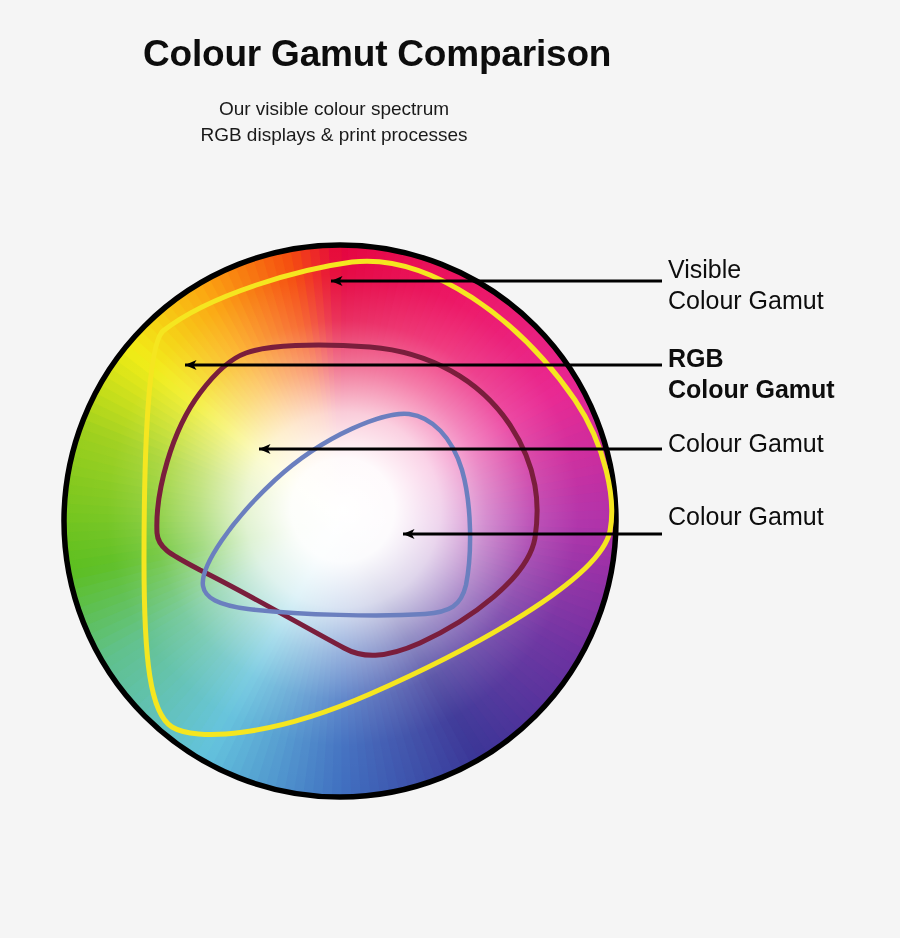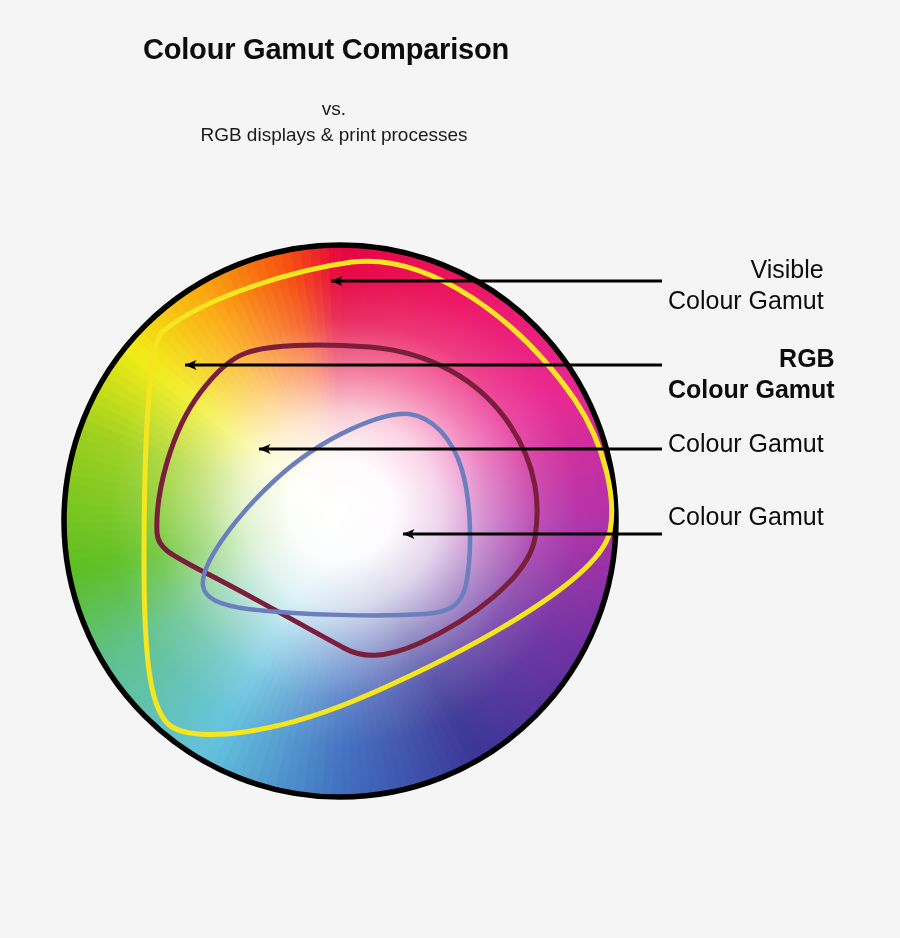--- a/index.html
+++ b/index.html
@@ -29,21 +29,21 @@
     position: absolute;
     left: 0;
     top: 0;
     width: 900px;
   }
 
   #page-title {
     position: absolute;
     left: 143px;
     top: 33px;
-    font-size: 29px;
+    font-size: 37px;
     font-weight: bold;
     letter-spacing: -0.2px;
     color: #0d0d0d;
     white-space: nowrap;
   }
 
   #subtitle {
     position: absolute;
     left: 134px;
     top: 96px;
@@ -55,21 +55,20 @@
   }
   #subtitle div { white-space: nowrap; }
 
   .legend-label {
     position: absolute;
     left: 668px;
     font-size: 25px;
     line-height: 31px;
     color: #0d0d0d;
     white-space: nowrap;
-    text-align: right;
   }
   #legend-visible  { top: 254px; }
   #legend-rgb      { top: 343px; font-weight: bold; }
   #legend-pantone  { top: 428px; }
   #legend-cmyk     { top: 501px; }
 </style>
 </head>
 <body>
 
 <svg id="canvas" viewBox="0 0 900 938" xmlns="http://www.w3.org/2000/svg">
@@ -320,21 +319,21 @@
     <line x1="662" y1="365" x2="185" y2="365" marker-end="url(#arrowHeadBlack)"></line>
     <line x1="662" y1="449" x2="259" y2="449" marker-end="url(#arrowHeadBlack)"></line>
     <line x1="662" y1="534" x2="403" y2="534" marker-end="url(#arrowHeadBlack)"></line>
   </g>
 </svg>
 
 <div class="heading-block">
   <div id="page-title">Colour Gamut Comparison</div>
 
   <div id="subtitle">
-    <div>vs.</div>
+    <div>Our visible colour spectrum</div>
     <div>RGB displays &amp; print processes</div>
   </div>
 </div>
 
 <div class="legend-label" id="legend-visible">
   <div>Visible</div>
   <div>Colour Gamut</div>
 </div>
 
 <div class="legend-label" id="legend-rgb">

